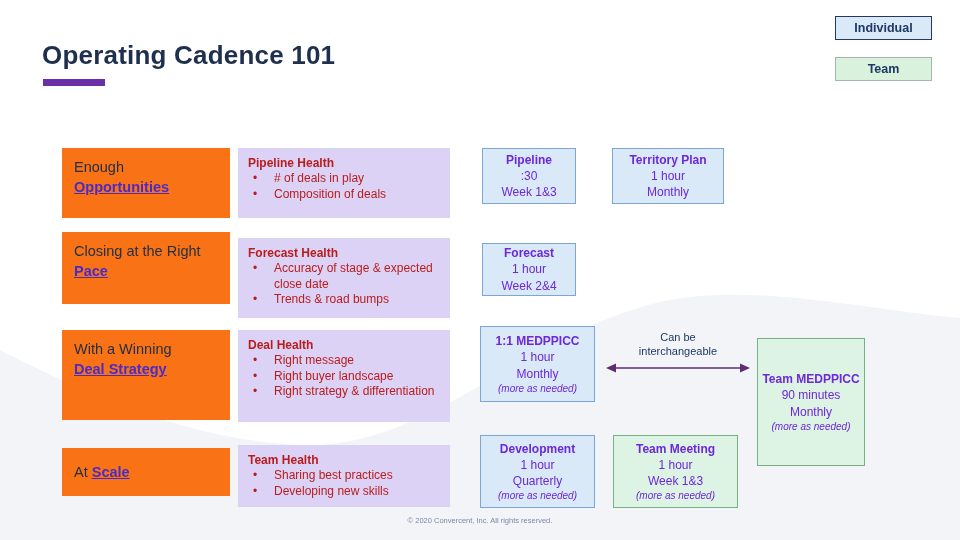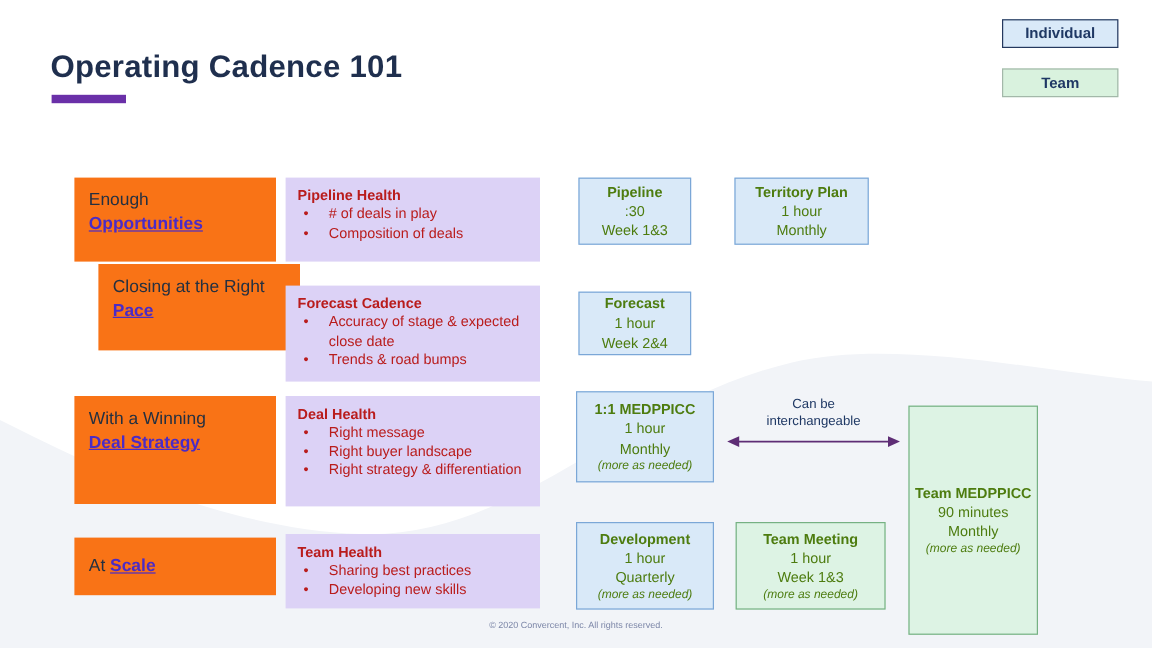--- a/index.html
+++ b/index.html
@@ -19,21 +19,21 @@
   .goal { position:absolute; left:62px; width:168px; background:#f97316; padding:9px 12px; font-size:14.5px; color:#243041; line-height:1.4; z-index:2; }
   .goal .block { display:block; }
   .goal-link { color:#4b2bc6; font-weight:bold; text-decoration:underline; cursor:pointer; }
 
   .health { position:absolute; left:238px; width:212px; background:#dcd2f6; padding:7px 10px; font-size:12px; color:#b91c1c; z-index:2; }
   .health-title { font-weight:bold; line-height:1.35; }
   .health ul { list-style:none; }
   .health li { position:relative; padding-left:26px; line-height:1.3; }
   .health li::before { content:"\2022"; position:absolute; left:5px; top:0; }
 
-  .meeting { position:absolute; display:flex; flex-direction:column; align-items:center; justify-content:center; text-align:center; font-size:12px; line-height:1.35; color:#4d7c0f; z-index:2; }
+  .meeting { position:absolute; display:flex; flex-direction:column; align-items:center; justify-content:center; text-align:center; font-size:12px; line-height:1.35; color:#6d28d9; z-index:2; }
   .meeting.individual { background:#d9e9f8; border:1.5px solid #7ba7d7; }
   .meeting.team { background:#ddf3e4; border:1.5px solid #76b183; }
   .m-title { font-weight:bold; }
   .m-note { font-size:10px; font-style:italic; line-height:1.3; }
 
   .interchange-label { position:absolute; left:608px; top:330px; width:140px; text-align:center; font-size:11px; line-height:1.3; color:#1f3864; z-index:2; }
   .interchange-arrow { position:absolute; left:604px; top:361px; z-index:2; }
 
   .footer { position:absolute; left:0; top:516px; width:960px; text-align:center; font-size:7.5px; color:#7d87a8; z-index:2; }
 </style>
@@ -70,25 +70,25 @@
     <div class="m-title">Pipeline</div>
     <div class="m-line">:30</div>
     <div class="m-line">Week 1&amp;3</div>
   </div>
   <div class="meeting individual" style="left:612px;top:148px;width:112px;height:56px;">
     <div class="m-title">Territory Plan</div>
     <div class="m-line">1 hour</div>
     <div class="m-line">Monthly</div>
   </div>
 
-  <div class="goal" style="top:220px;height:72px;margin-left:20px;">
+  <div class="goal" style="top:232px;height:72px;">
     <span class="block">Closing at the Right</span><a class="goal-link">Pace</a>
   </div>
   <div class="health" style="top:238px;height:80px;">
-    <div class="health-title">Forecast Cadence</div>
+    <div class="health-title">Forecast Health</div>
     <ul>
       <li>Accuracy of stage &amp; expected close date</li>
       <li>Trends &amp; road bumps</li>
     </ul>
   </div>
   <div class="meeting individual" style="left:482px;top:243px;width:94px;height:53px;">
     <div class="m-title">Forecast</div>
     <div class="m-line">1 hour</div>
     <div class="m-line">Week 2&amp;4</div>
   </div>
@@ -114,21 +114,21 @@
   <div class="interchange-label">
     <span class="block" style="display:block;">Can be</span>
     <span>interchangeable</span>
   </div>
   <svg class="interchange-arrow" width="148" height="14" viewBox="0 0 148 14" aria-hidden="true">
     <line x1="10" y1="7" x2="138" y2="7" stroke="#5e2d75" stroke-width="1.6"></line>
     <polygon points="2,7 12,2.5 12,11.5" fill="#5e2d75"></polygon>
     <polygon points="146,7 136,2.5 136,11.5" fill="#5e2d75"></polygon>
   </svg>
 
-  <div class="meeting team" style="left:757px;top:338px;width:108px;height:191px;text-align:right;">
+  <div class="meeting team" style="left:757px;top:338px;width:108px;height:128px;text-align:right;">
     <div class="m-title">Team MEDPPICC</div>
     <div class="m-line">90 minutes</div>
     <div class="m-line">Monthly</div>
     <div class="m-note">(more as needed)</div>
   </div>
 
   <div class="goal" style="top:448px;height:48px;display:flex;align-items:center;">
     <span>At</span>&nbsp;<a class="goal-link">Scale</a>
   </div>
   <div class="health" style="top:445px;height:62px;">

